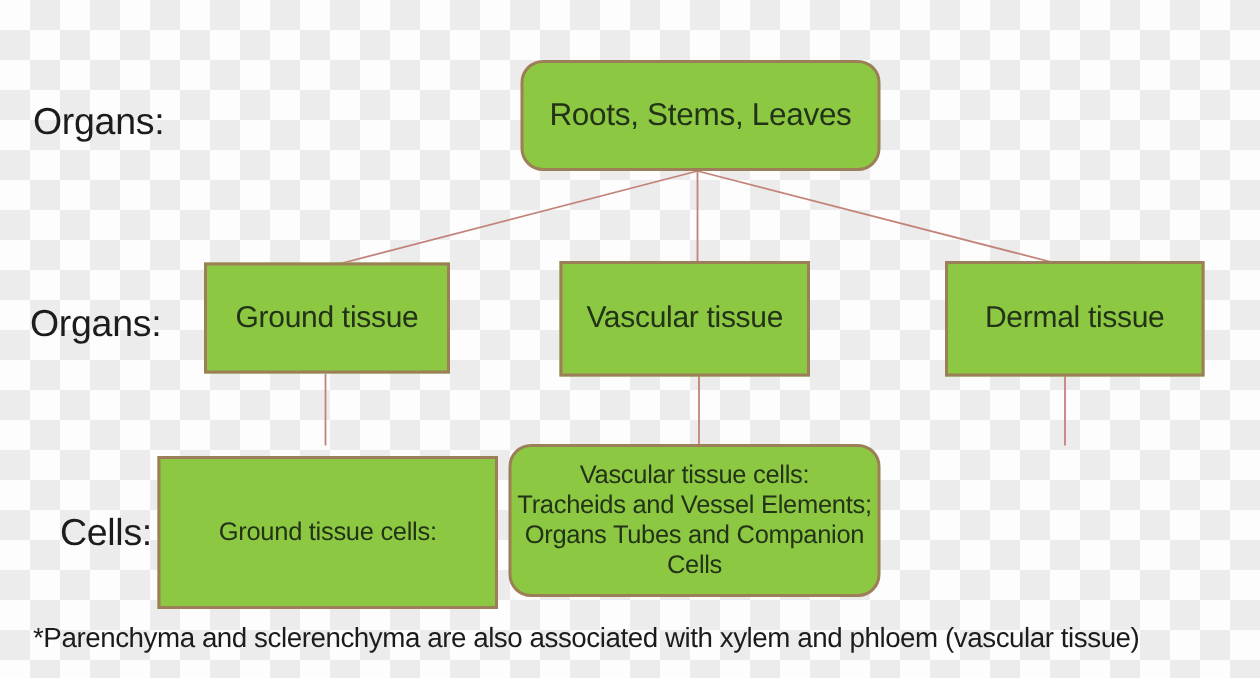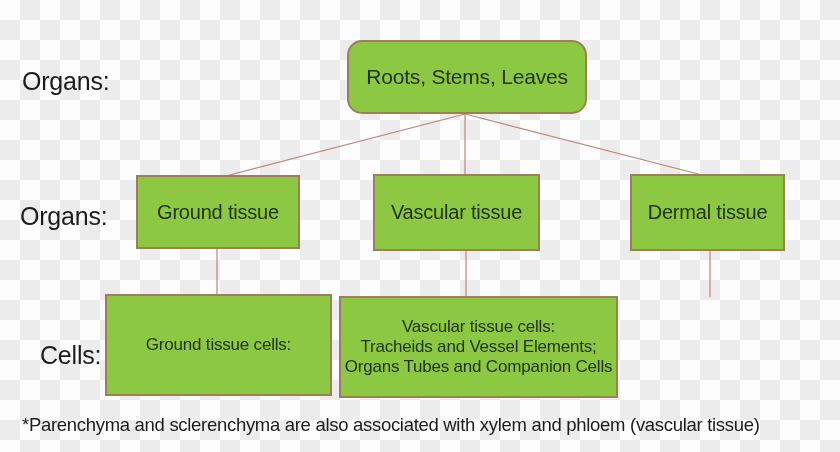--- a/index.html
+++ b/index.html
@@ -44,23 +44,23 @@
     text-align:left;
     color:var(--label-text,#1c1c1c);
     font-size:18.5px;
     letter-spacing:-0.3px;
     white-space:nowrap;
   }
   
   .b-organ   {left:347px;top:40px; width:240px;height:74px;border-radius:15px;}
   .b-ground  {left:136px;top:175px;width:164px;height:74px;}
   .b-vascular{left:373px;top:174px;width:167px;height:77px;}
-  .b-dermal  {left:630px;top:174px;width:155px;height:77px;}
-  .b-groundc {left:105px;top:294px;width:227px;height:102px;}
-  .b-vascularc{left:339px;top:296px;width:279px;height:102px;}
+  .b-dermal  {left:630px;top:174px;width:173px;height:77px;}
+  .b-groundc {left:105px;top:304px;width:227px;height:102px;}
+  .b-vascularc{left:339px;top:296px;width:248px;height:102px;border-radius:15px;}
   .b-dermalc {left:596px;top:297px;width:236px;height:103px;}
   .l-organs {left:22px;top:67px;}
   .l-tissues{left:20px;top:202px;}
   .l-cells  {left:40px;top:341px;}
 </style>
 </head>
 <body>
 
 <div class="canvas">
 

